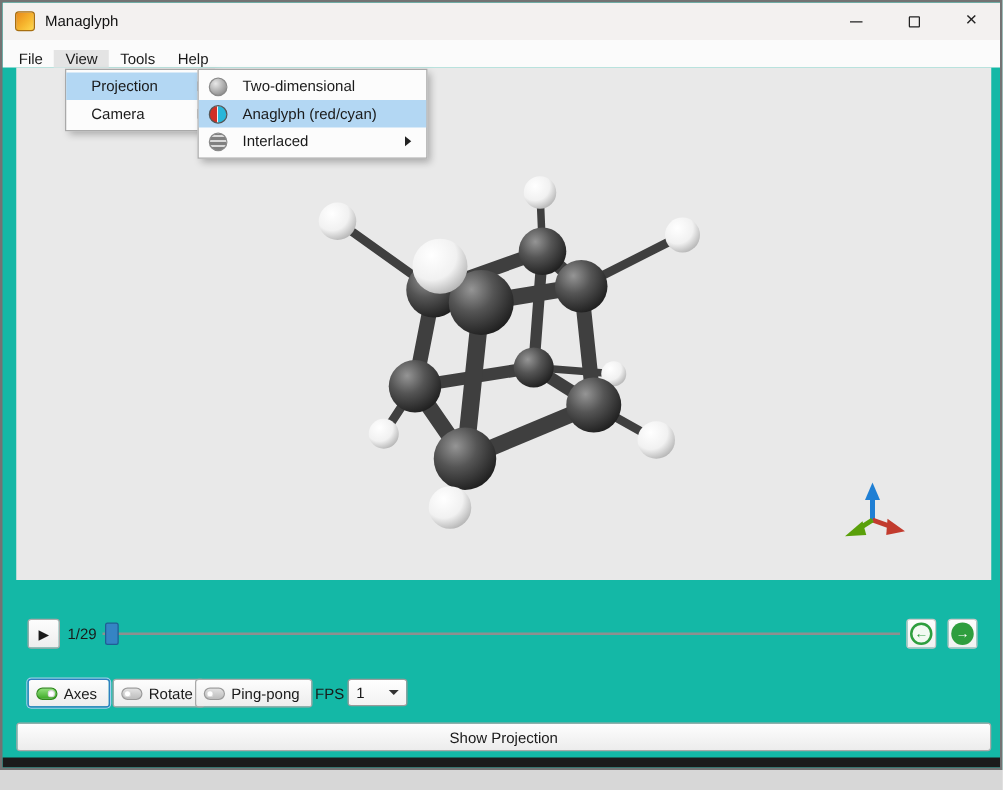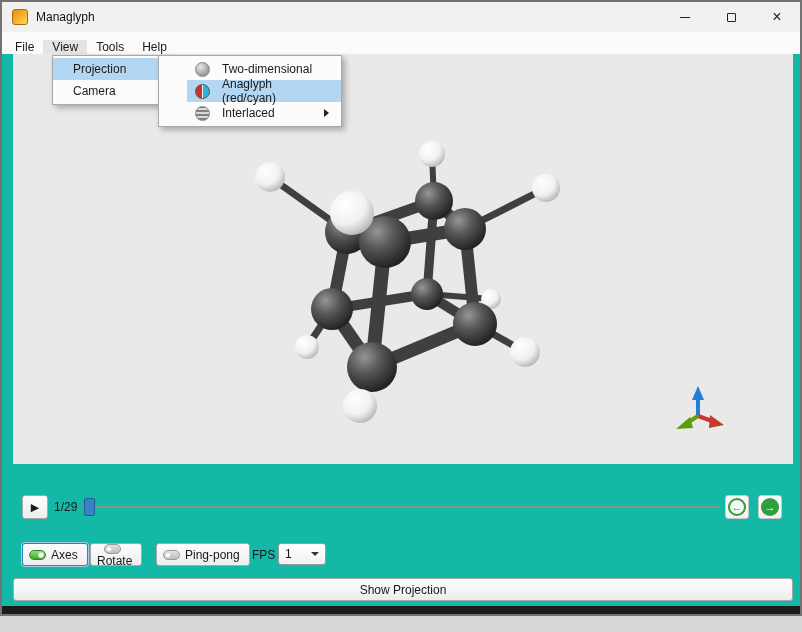--- a/index.html
+++ b/index.html
@@ -27,21 +27,21 @@
   .viewport{position:absolute;left:11px;top:52px;width:780px;height:410px;background:#e9e9e9;}
   .viewport svg{display:block;}
 
   
   .popup{position:absolute;background:#fcfcfc;border:1px solid #a9a9a9;box-shadow:3px 3px 6px rgba(0,0,0,.28);padding:2px 0;z-index:10;}
   .view-menu{left:38px;top:53px;width:118px;margin-left:12px;}
   .submenu{left:156px;top:53px;width:182px;}
   .m-row{height:22px;display:flex;align-items:center;}
   .m-row.hl{background:#b3d7f3;}
   .view-menu .m-row{padding-left:20px;padding-right:8px;}
-  .submenu .m-row{padding-left:8px;padding-right:12px;margin-left:28px;}
+  .submenu .m-row{padding-left:8px;padding-right:12px;}
   .m-ico{width:15px;height:15px;border-radius:50%;margin-right:12px;flex:none;box-sizing:border-box;}
   .ico-2d{background:radial-gradient(circle at 35% 30%,#e8e8e8,#9a9a9a 70%,#7c7c7c);border:1px solid #8a8a8a;}
   .ico-ana{background:linear-gradient(90deg,#d03025 0 44%,#f2f2f2 44% 52%,#28b6d9 52% 100%);border:1px solid #555;}
   .ico-int{background:repeating-linear-gradient(0deg,#808080 0 2px,#d9d9d9 2px 4px);border:1px solid #8a8a8a;}
   .arrow-r{margin-left:auto;width:0;height:0;border-left:5px solid #222;border-top:4px solid transparent;border-bottom:4px solid transparent;flex:none;}
 
   
   .playbar{position:absolute;left:0;top:492px;right:0;height:26px;}
   .play-btn{position:absolute;left:20px;top:1px;width:26px;height:24px;border:1px solid #a9a9a9;border-radius:3px;
     background:linear-gradient(#fdfdfd,#eeeeee);display:flex;align-items:center;justify-content:center;font-size:11px;box-sizing:border-box;}
@@ -62,21 +62,21 @@
   .toggle-btn{position:absolute;top:0;height:23px;border:1px solid #a9a9a9;border-radius:3px;
     background:linear-gradient(#fdfdfd,#ededed);display:flex;align-items:center;padding:0 9px 0 6px;box-sizing:border-box;}
   .toggle-btn.focused{border:1px solid #2f7fc1;box-shadow:0 0 0 1px #a3cdeb;justify-content:flex-end;}
   .led{width:17px;height:10px;border-radius:5px;margin-right:5px;position:relative;flex:none;box-sizing:border-box;}
   .led.on{background:linear-gradient(#8fe07a,#3faa28);border:1px solid #2f8a1d;}
   .led.off{background:linear-gradient(#e2e2e2,#bdbdbd);border:1px solid #9a9a9a;}
   .led .knob{position:absolute;top:1px;width:6px;height:6px;border-radius:50%;background:#ffffff;border:1px solid rgba(0,0,0,.15);box-sizing:border-box;}
   .led.on .knob{right:1px;}
   .led.off .knob{left:1px;}
   .tg-axes{left:20px;}
-  .tg-rotate{left:88px;flex-direction:column;}
+  .tg-rotate{left:88px;}
   .tg-pingpong{left:154px;}
   .fps-label{position:absolute;left:250px;top:0;height:23px;display:flex;align-items:center;}
   .fps-combo{position:absolute;left:276px;top:0;width:48px;height:22px;border:1px solid #9a9a9a;border-radius:3px;
     background:linear-gradient(#ffffff,#f2f2f2);display:flex;align-items:center;padding:0 6px;box-sizing:border-box;}
   .arrow-d{margin-left:auto;width:0;height:0;border-top:4px solid #333;border-left:4px solid transparent;border-right:4px solid transparent;}
 
   
   .desc-btn{position:absolute;left:11px;top:576px;width:780px;height:23px;border:1px solid #a9a9a9;border-radius:3px;
     background:linear-gradient(#fefefe,#ececec);display:flex;align-items:center;justify-content:center;box-sizing:border-box;}
 

